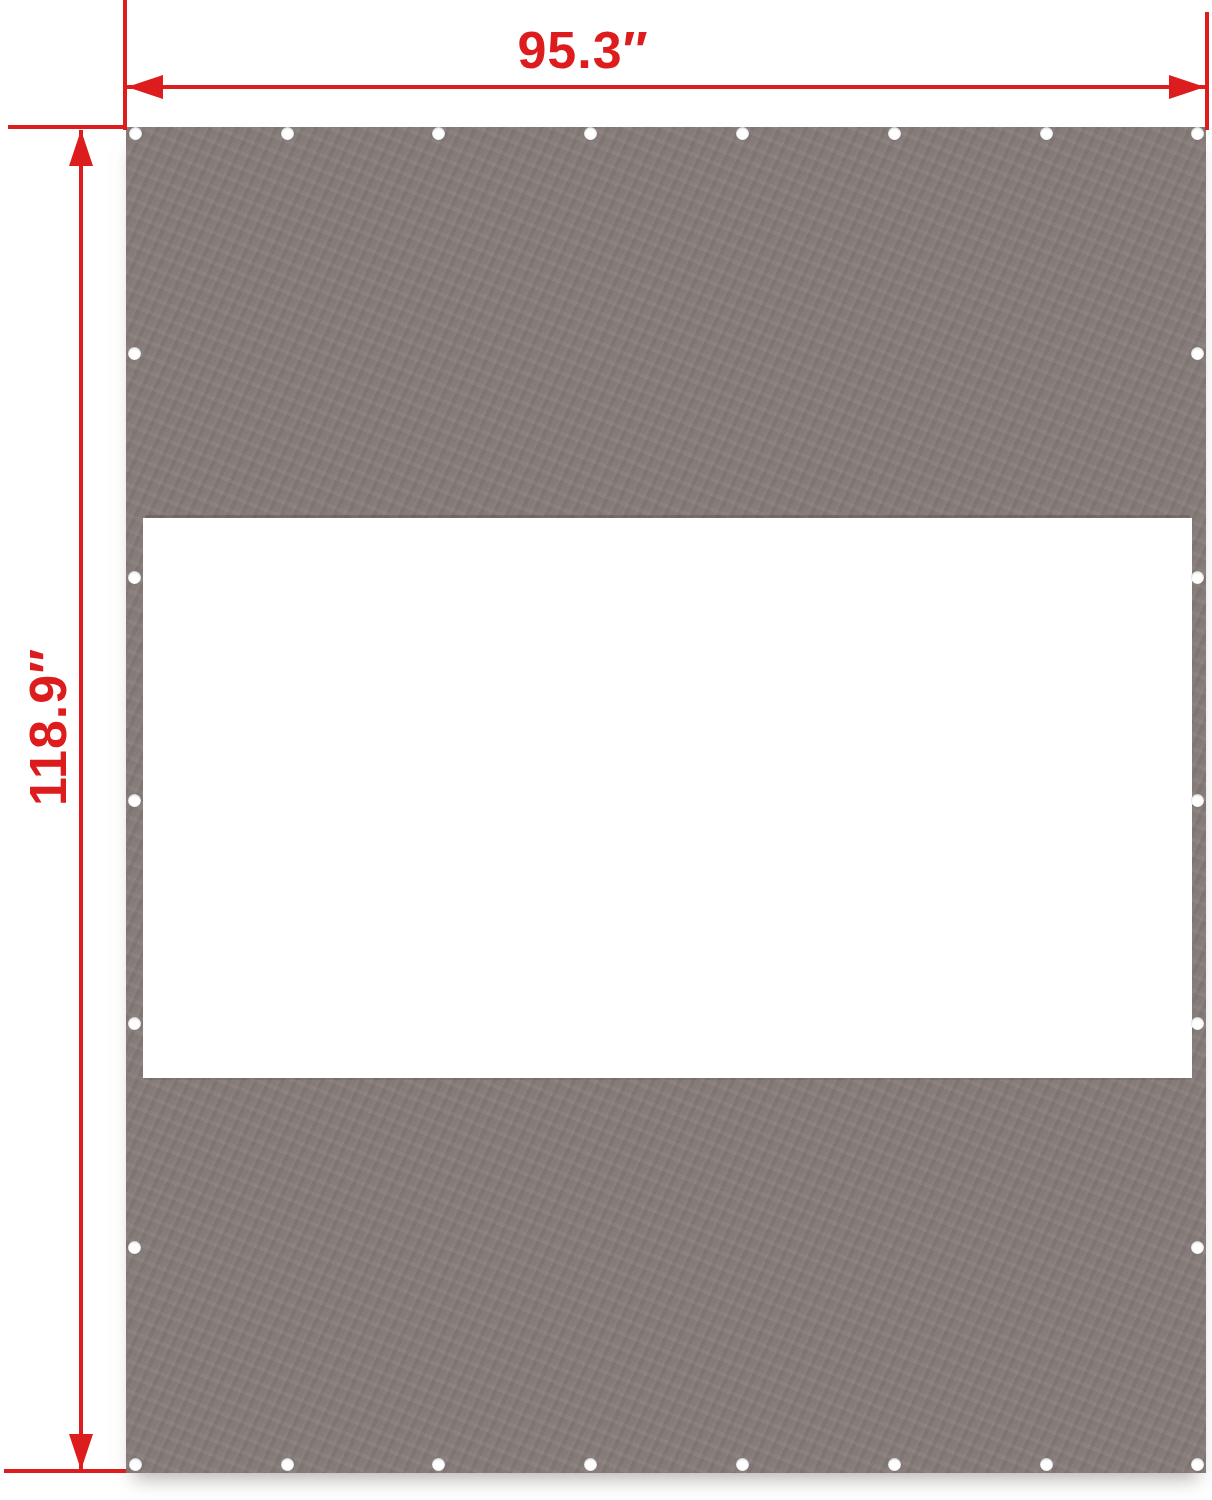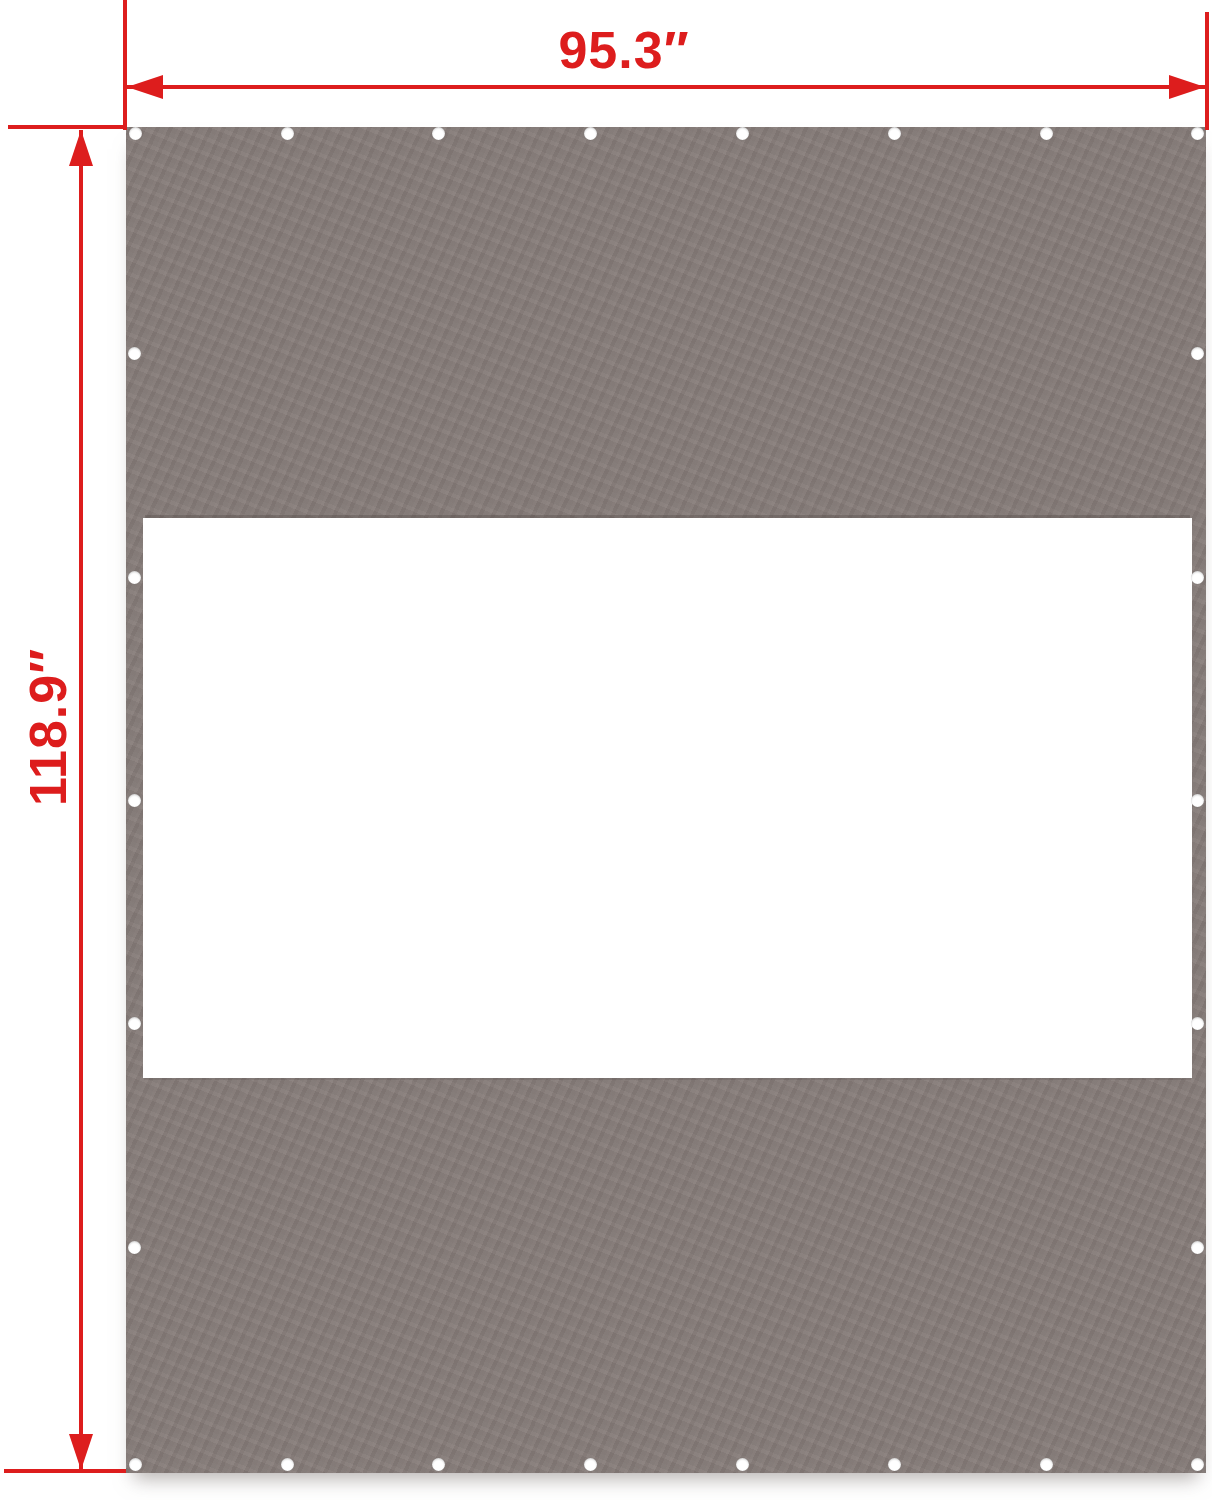--- a/index.html
+++ b/index.html
@@ -95,21 +95,21 @@
   .dim-label {
     position: absolute;
     color: var(--accent, #dd1d1d);
     font-weight: bold;
     font-size: 52px;
     line-height: 1;
     white-space: nowrap;
     letter-spacing: 1px;
   }
   .width-label {
-    left: 624px; top: 24px;
+    left: 583px; top: 24px;
     transform: translateX(-50%);
   }
   .height-label {
     left: 48px; top: 727px;
     transform: translate(-50%, -50%) rotate(-90deg);
   }
 </style>
 </head>
 <body>
 

